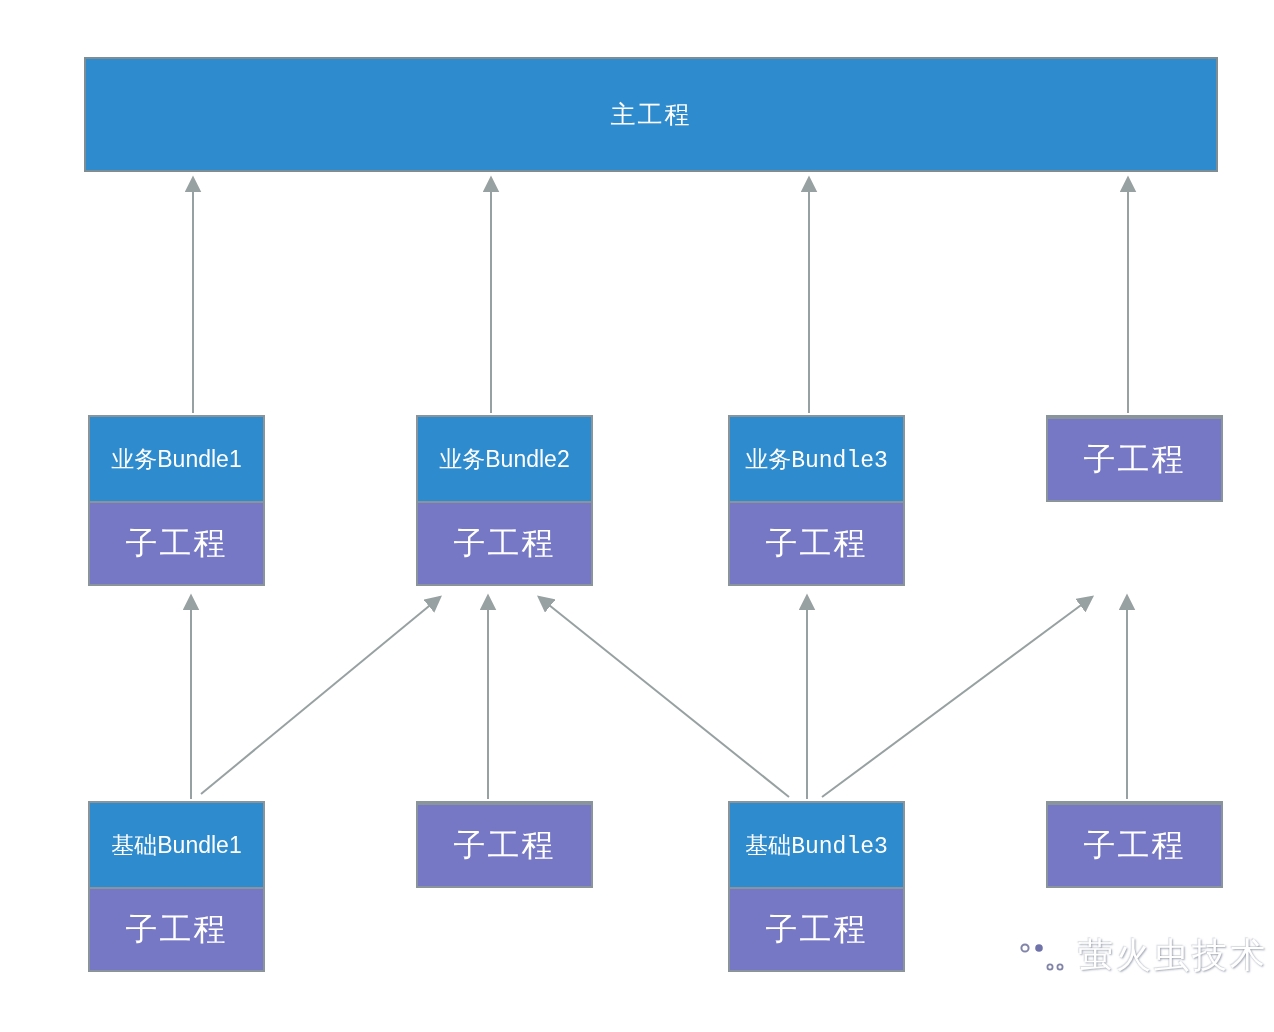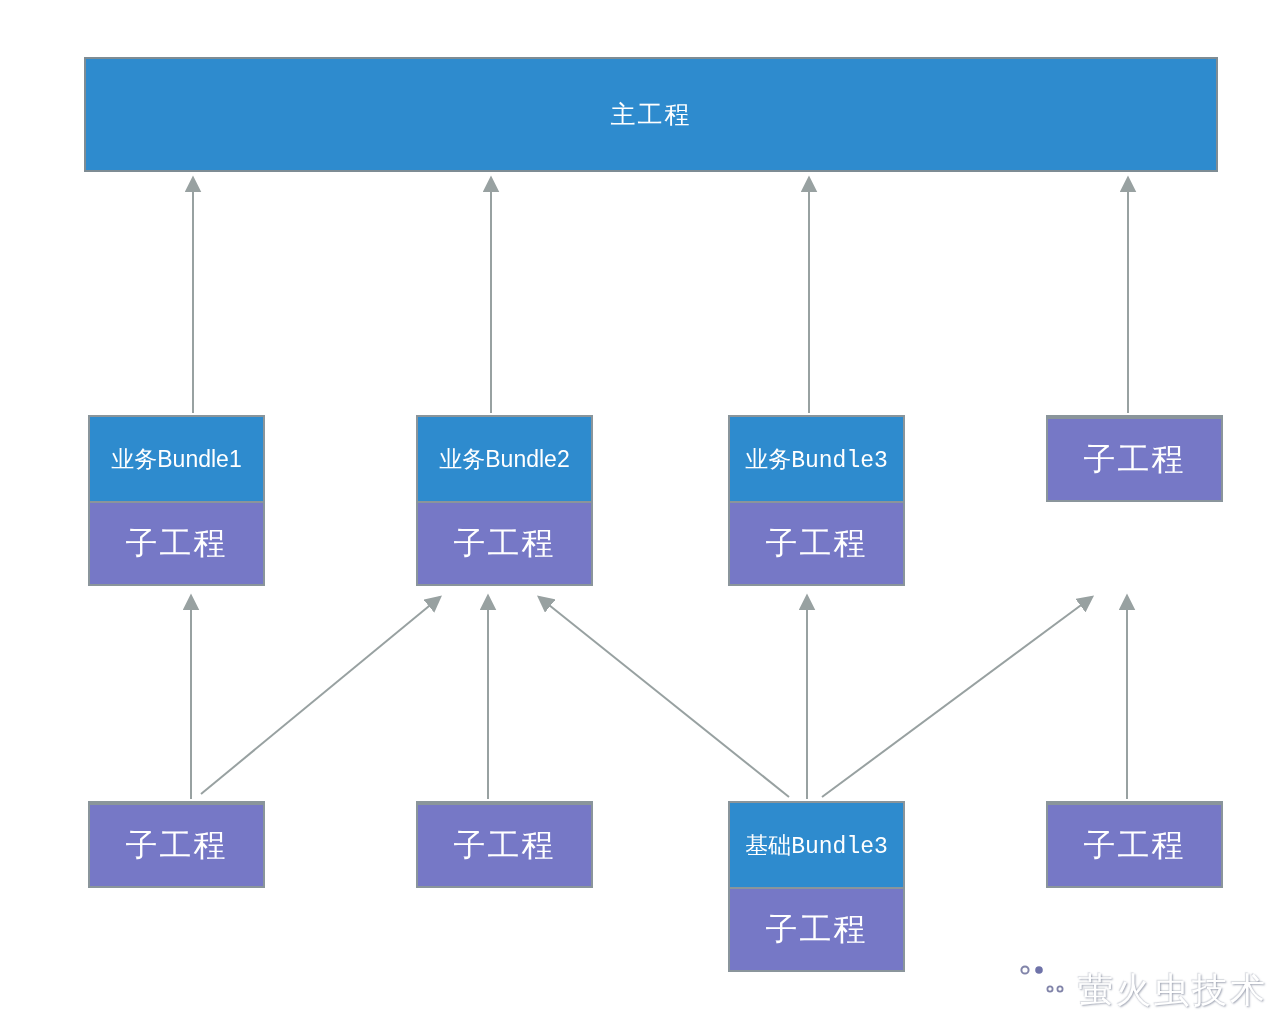--- a/index.html
+++ b/index.html
@@ -42,22 +42,22 @@
   .bundle-sub{
     height:81px;background:var(--purple);
     border-top:2px solid var(--border);
     display:flex;align-items:center;justify-content:center;
     color:var(--text);font-size:32px;letter-spacing:2px;
   }
   svg.arrows{position:absolute;left:0;top:0;width:1274px;height:1032px;pointer-events:none;}
   svg.arrows line{stroke:var(--arrow);stroke-width:2;}
   svg.arrows .head{fill:var(--arrow);}
   .watermark{
-    position:absolute;left:1008px;top:954px;
-    display:flex;align-items:flex-end;
+    position:absolute;left:1008px;top:932px;
+    display:flex;align-items:flex-start;
     z-index:5;
   }
   .watermark .wm-text{
     color:#fff;font-size:35px;letter-spacing:3px;white-space:nowrap;
     text-shadow:1px 1px 2px rgba(110,118,140,0.65), -1px -1px 1px rgba(110,118,140,0.25);
   }
   .wm-icon{margin-right:4px;flex:0 0 auto;}
 </style>
 </head>
 <body>
@@ -97,20 +97,21 @@
   </div>
   <div class="bundle biz col3">
     <div class="bundle-title">业务Bundle3</div>
     <div class="bundle-sub">子工程</div>
   </div>
   <div class="bundle biz col4">
     <div class="bundle-sub">子工程</div>
   </div>
 
   <div class="bundle base col1">
+    <div class="bundle-title">基础Bundle1</div>
     <div class="bundle-sub">子工程</div>
   </div>
   <div class="bundle base col2">
     <div class="bundle-sub">子工程</div>
   </div>
   <div class="bundle base col3">
     <div class="bundle-title">基础Bundle3</div>
     <div class="bundle-sub">子工程</div>
   </div>
   <div class="bundle base col4">

